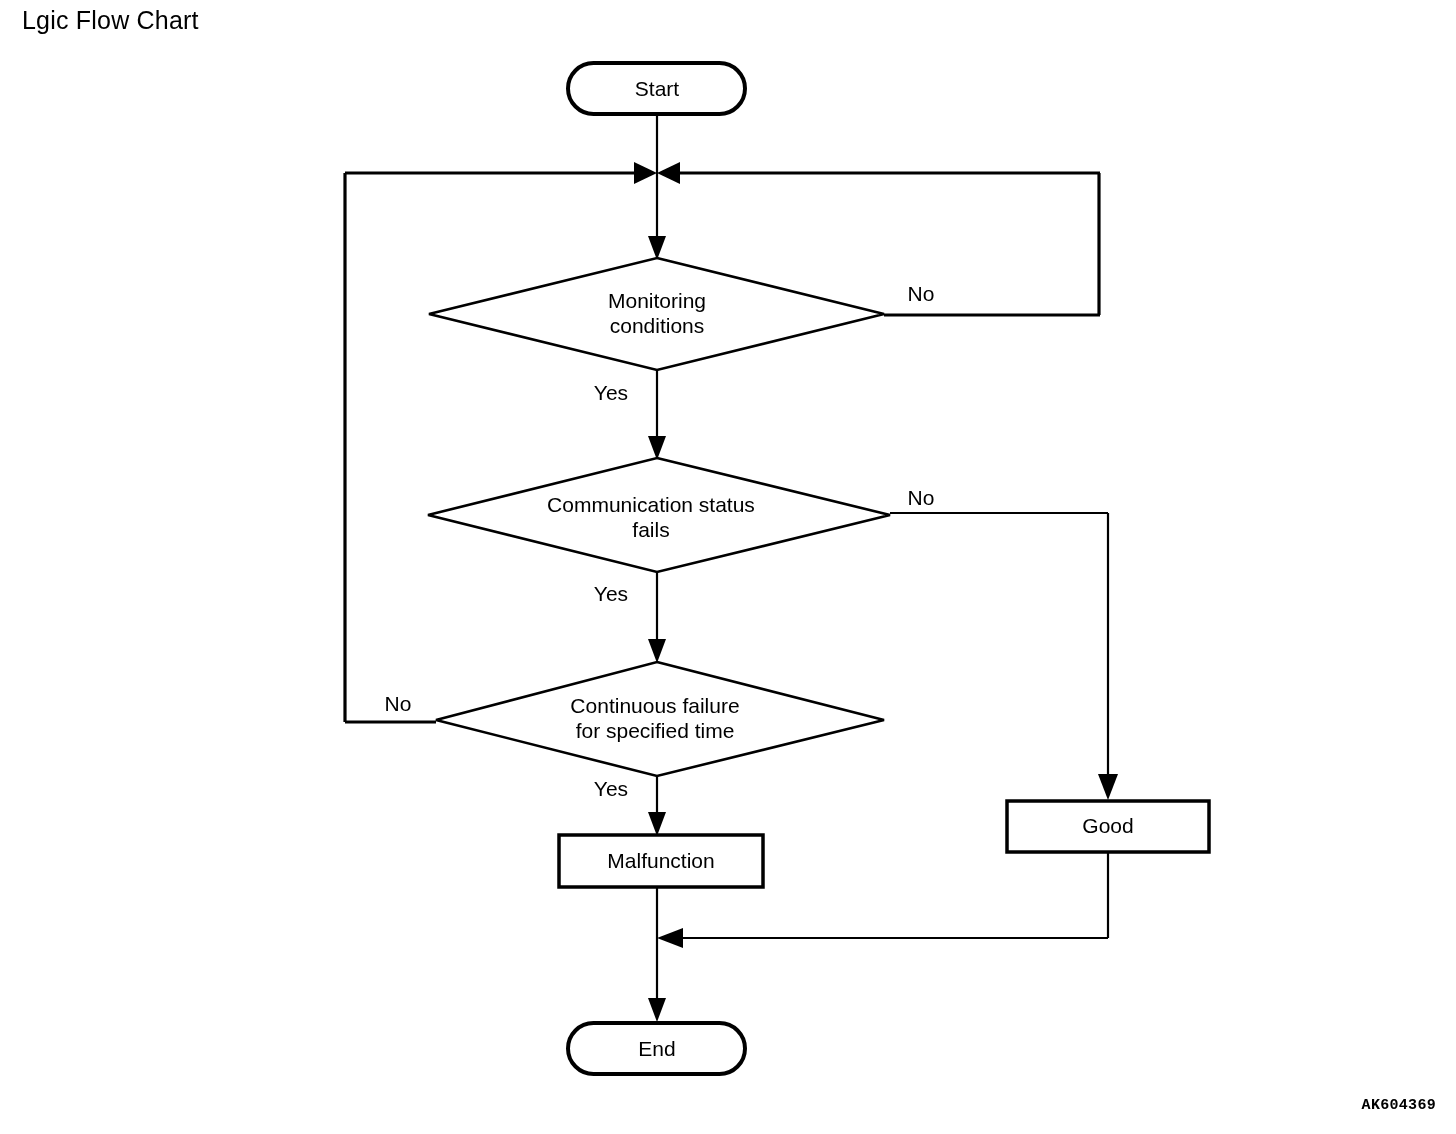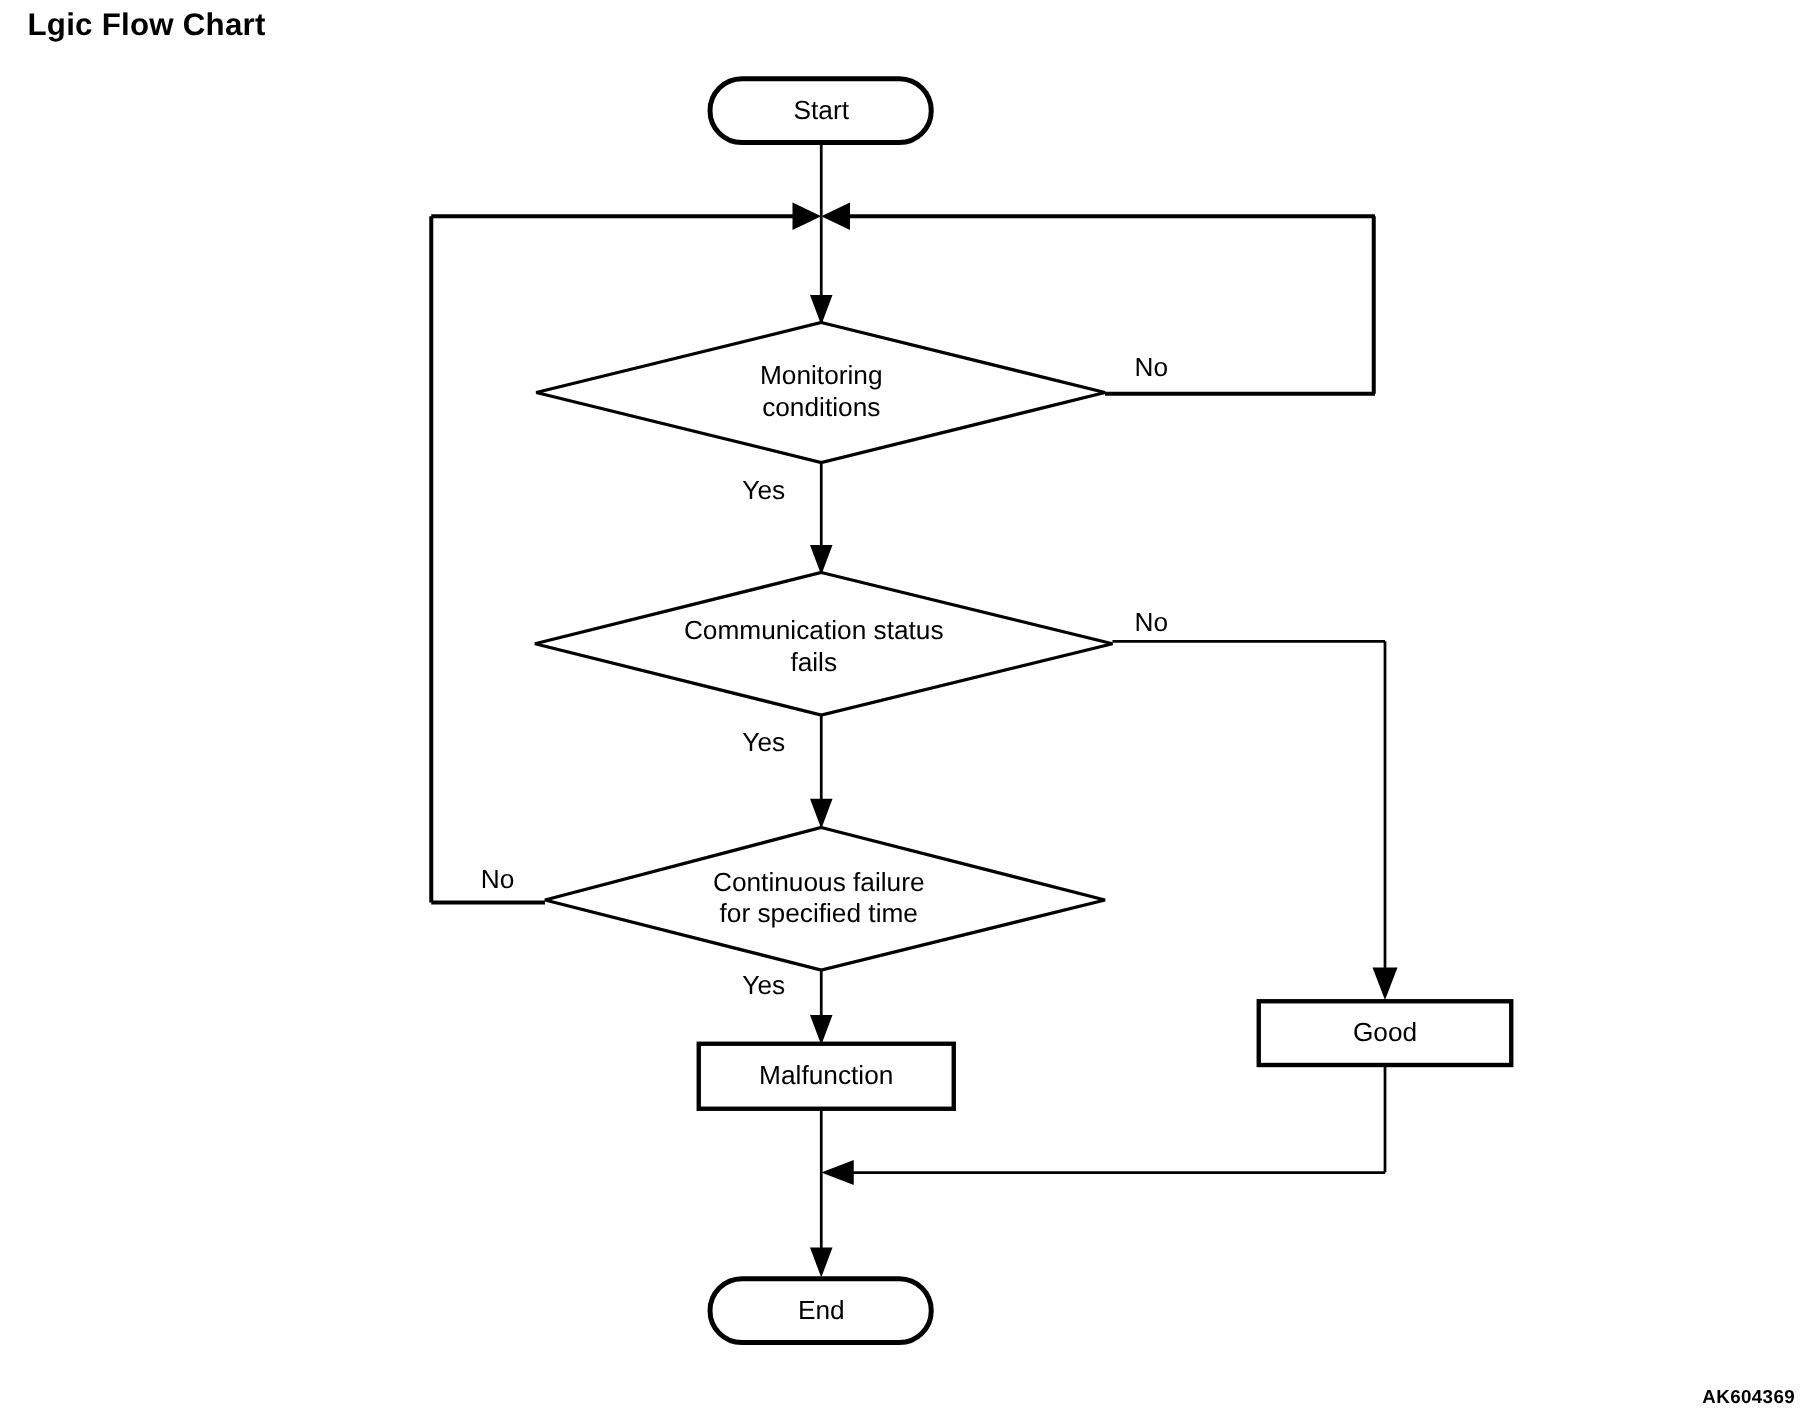--- a/index.html
+++ b/index.html
@@ -13,31 +13,32 @@
     position: relative;
     font-family: "Liberation Sans", sans-serif;
     color: #000000;
     overflow: hidden;
   }
   #page-title {
     position: absolute;
     left: 22px;
     top: 6px;
     font-size: 25px;
-    font-weight: bold;
+    font-weight: normal;
     letter-spacing: 0.2px;
     white-space: nowrap;
   }
   #diagram-code {
     position: absolute;
     right: 20px;
-    bottom: 8px;
+    bottom: 20px;
     font-size: 15px;
     font-weight: bold;
     letter-spacing: 0.3px;
+    font-family: Liberation Mono, monospace;
   }
   #flowchart-svg {
     position: absolute;
     left: 0;
     top: 0;
     width: 1456px;
     height: 1134px;
   }
   .node-shape {
     fill: #ffffff;

